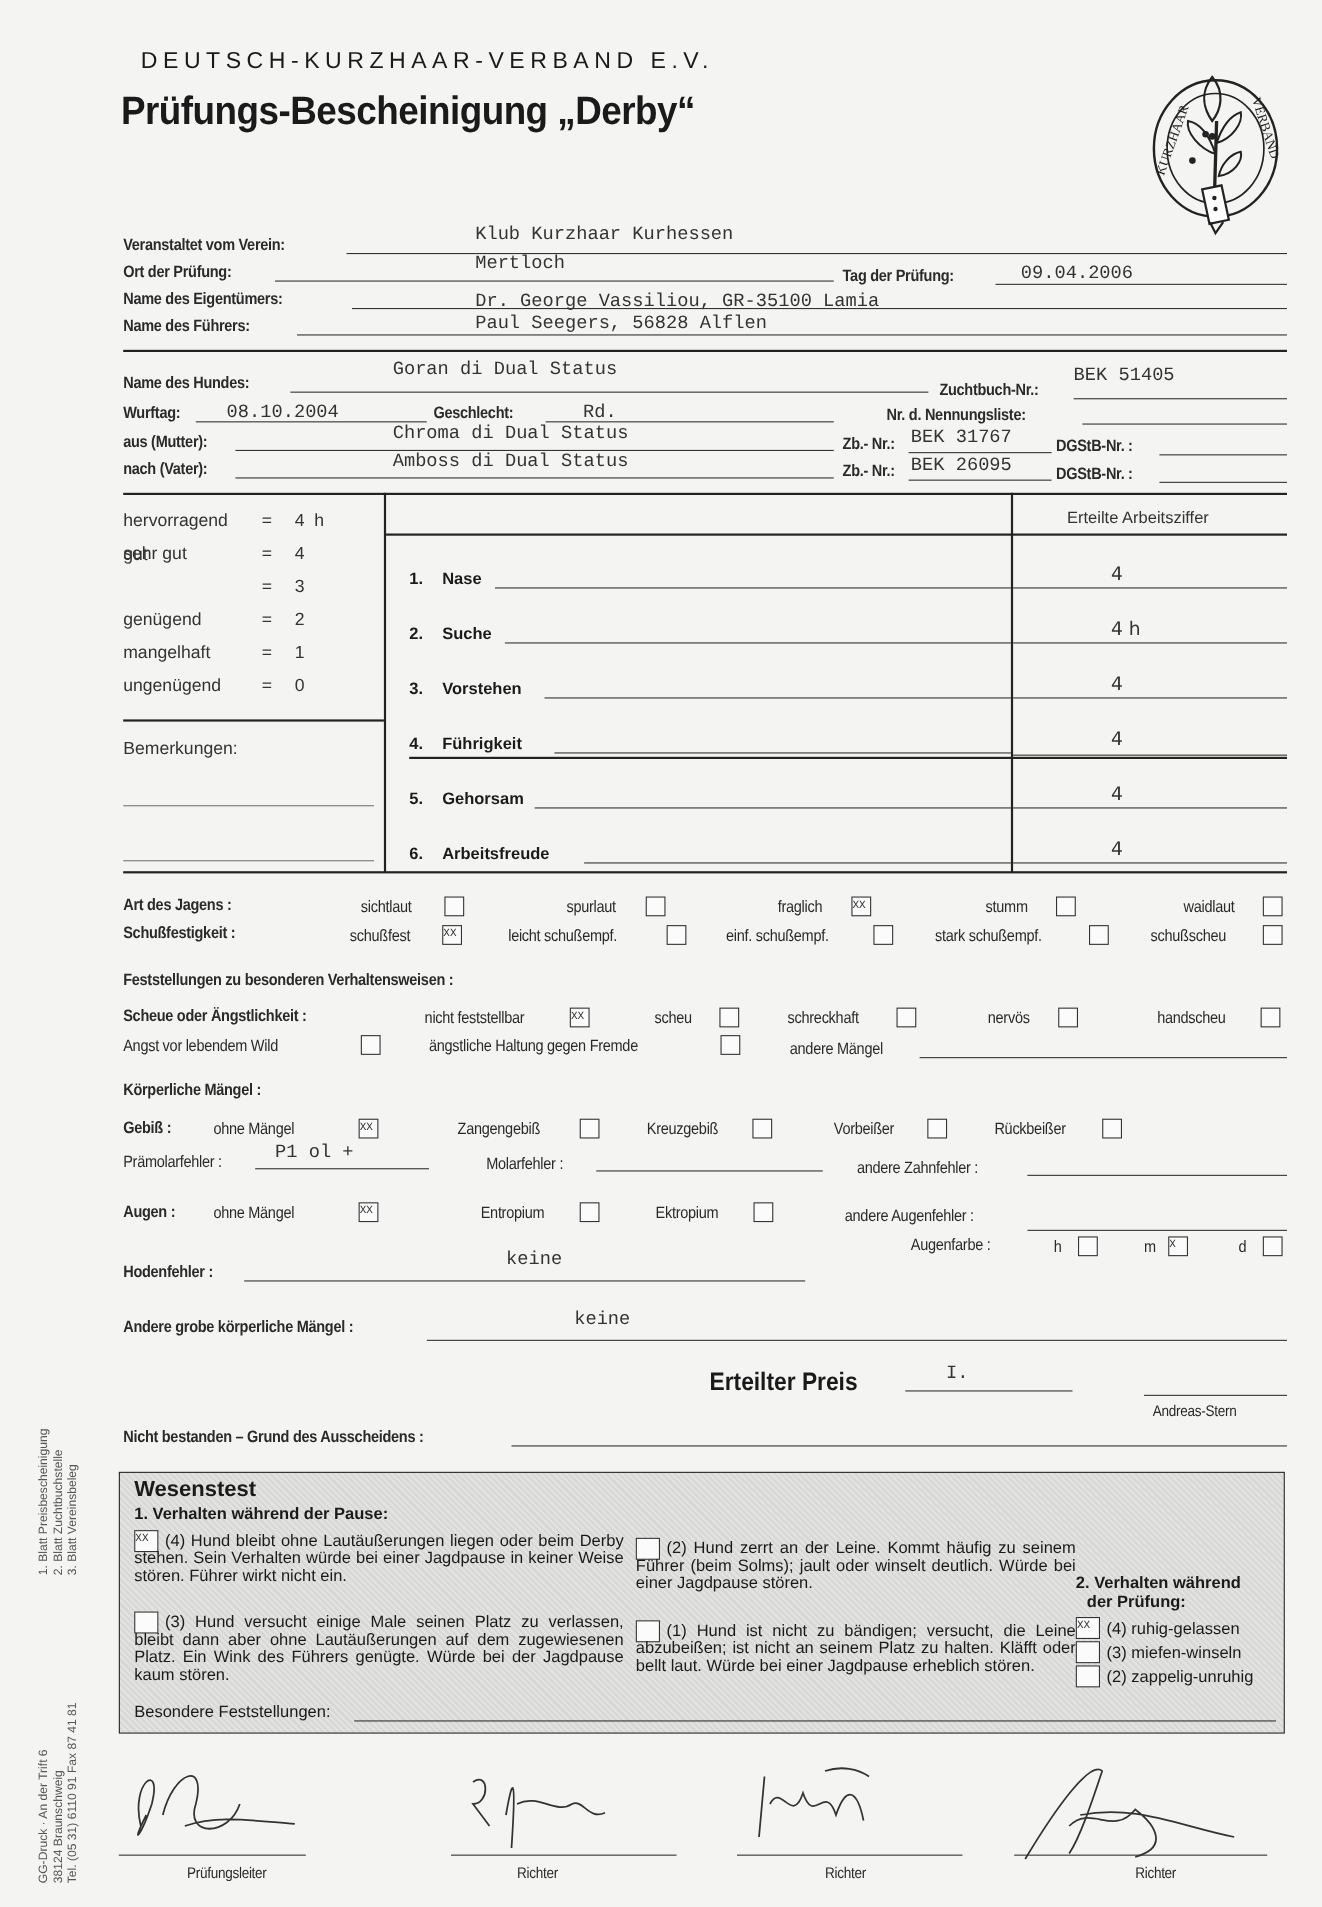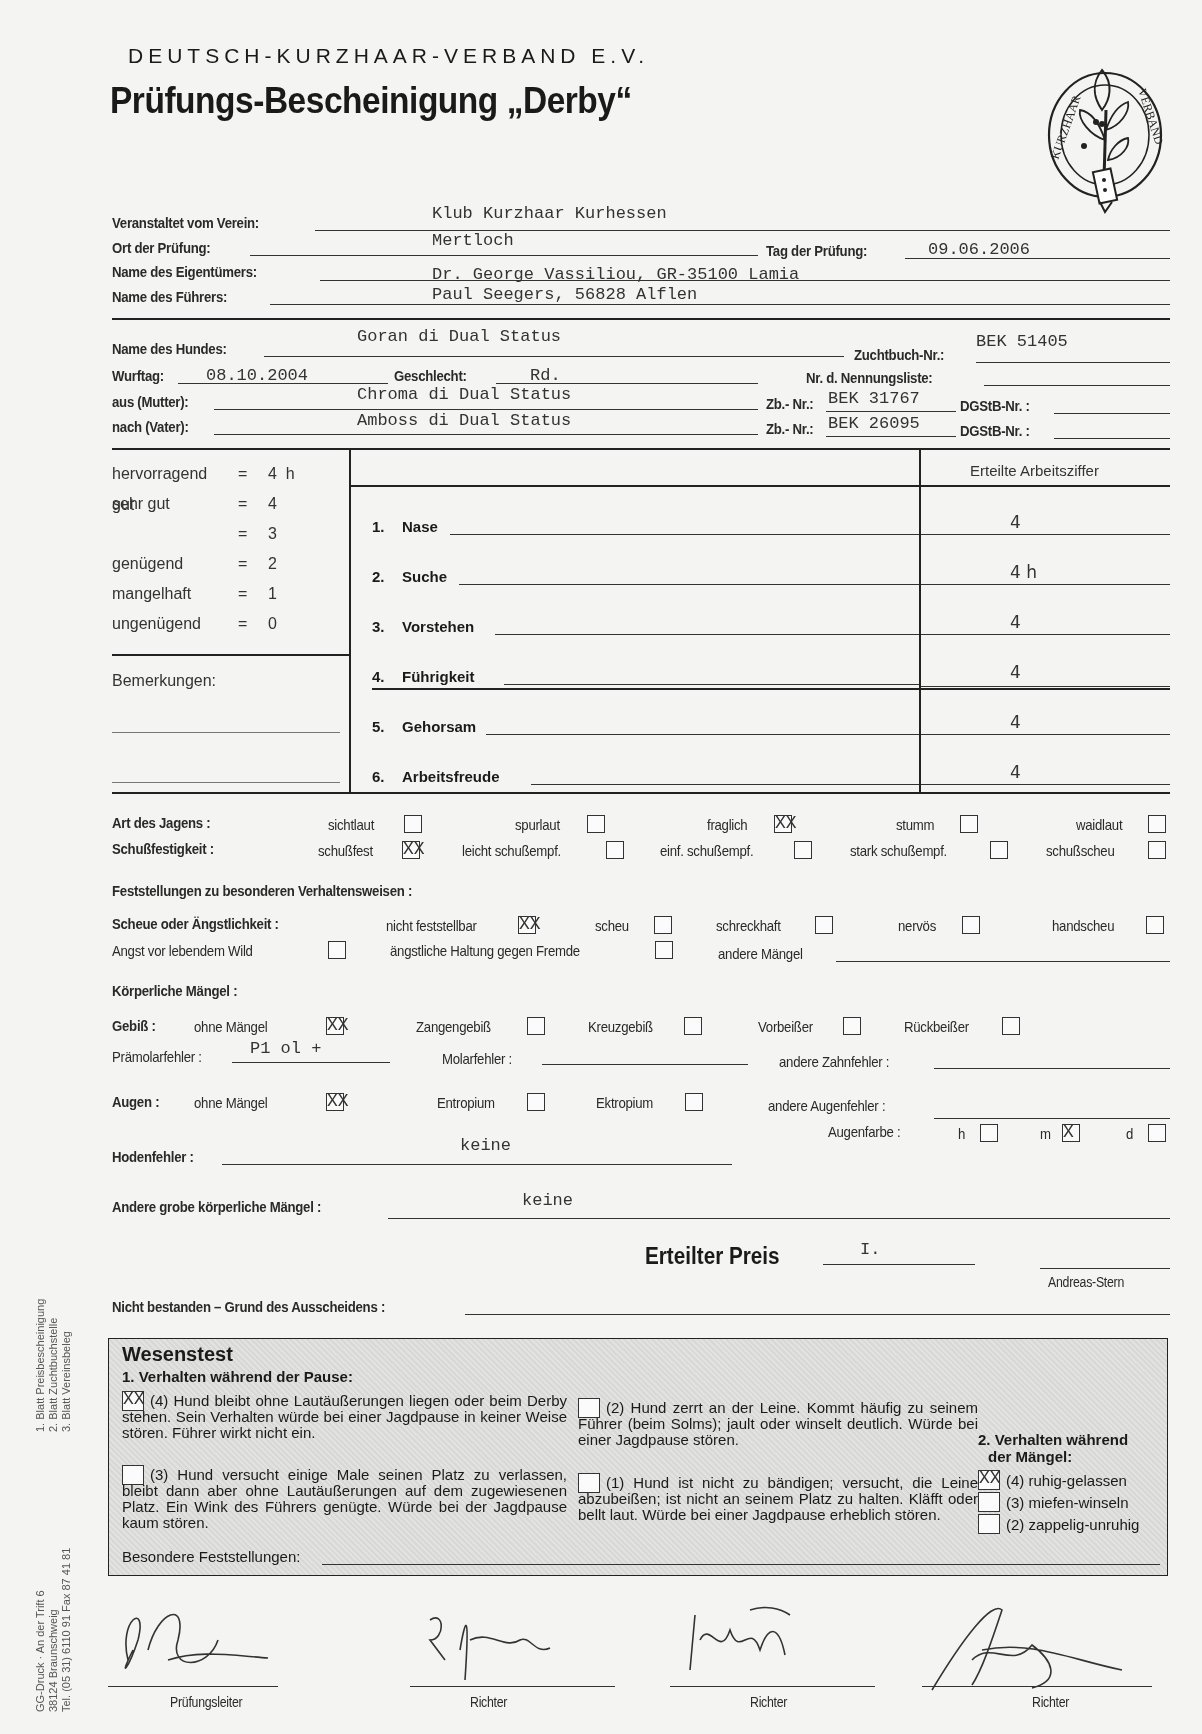--- a/index.html
+++ b/index.html
@@ -4,21 +4,21 @@
 <style>
   html, body { margin:0; padding:0; }
   body { width:1202px; height:1734px; background:#f4f4f2; position:relative; overflow:hidden;
          font-family:"Liberation Sans", sans-serif; color:#1a1a1a; }
   .abs { position:absolute; }
   .mono { font-family:"Liberation Mono", monospace; color:#333; font-size:17px; white-space:nowrap; }
   .lbl-c { font-family:"Liberation Sans", sans-serif; font-size:15px; white-space:nowrap; color:#2a2a2a; letter-spacing:-0.3px; transform:scaleX(0.88); transform-origin:left center; }
   .b { font-weight:bold; }
   .line { position:absolute; border-bottom:1px solid #333; height:0; }
   .thick { position:absolute; background:#222; }
-  .cb { position:absolute; width:18px; height:18px; border:1.3px solid #333; background:#fbfbfb; box-sizing:border-box; font-family:"Liberation Mono", monospace; font-size:18px; line-height:15px; color:#333; text-align:left; white-space:nowrap; overflow:visible; }
+  .cb { position:absolute; width:18px; height:18px; border:1.3px solid #333; background:#fbfbfb; box-sizing:border-box; font-family:"Liberation Mono", monospace; font-size:10px; line-height:15px; color:#333; text-align:left; white-space:nowrap; overflow:visible; }
   .grade-lbl { font-size:16px; color:#333; }
   .head1 { font-size:21px; letter-spacing:5px; }
   .title { font-size:36px; font-weight:bold; letter-spacing:-0.5px; transform:scaleX(0.93); transform-origin:left; }
   .wesen { position:absolute; left:108px; top:1338px; width:1058px; height:236px; border:1.5px solid #222;
            background: repeating-linear-gradient(45deg,#e2e2e0 0 2px,#d8d8d6 2px 4px); }
   .wtext { position:absolute; font-size:15px; line-height:16px; color:#1a1a1a; text-align:justify; }
   .sideprint { position:absolute; font-size:11px; color:#555; transform:rotate(-90deg); transform-origin:left top; white-space:nowrap; line-height:13px; }
 </style>
 </head>
 <body>
@@ -49,21 +49,21 @@
 
 <div class="abs lbl-c b" style="left:112px;top:214px;">Veranstaltet vom Verein:</div>
 <div class="line" style="left:315px;top:230px;width:855px;"></div>
 <div class="abs mono" style="left:432px;top:204px;">Klub Kurzhaar Kurhessen</div>
 
 <div class="abs lbl-c b" style="left:112px;top:239px;">Ort der Prüfung:</div>
 <div class="line" style="left:250px;top:255px;width:508px;"></div>
 <div class="abs mono" style="left:432px;top:231px;">Mertloch</div>
 <div class="abs lbl-c b" style="left:766px;top:242px;">Tag der Prüfung:</div>
 <div class="line" style="left:905px;top:258px;width:265px;"></div>
-<div class="abs mono" style="left:928px;top:240px;">09.06.2006</div>
+<div class="abs mono" style="left:928px;top:240px;">09.04.2006</div>
 
 <div class="abs lbl-c b" style="left:112px;top:263px;">Name des Eigentümers:</div>
 <div class="line" style="left:320px;top:280px;width:850px;"></div>
 <div class="abs mono" style="left:432px;top:265px;">Dr. George Vassiliou, GR-35100 Lamia</div>
 
 <div class="abs lbl-c b" style="left:112px;top:288px;">Name des Führers:</div>
 <div class="line" style="left:270px;top:304px;width:900px;"></div>
 <div class="abs mono" style="left:432px;top:285px;">Paul Seegers, 56828 Alflen</div>
 
 <div class="thick" style="left:112px;top:318px;width:1058px;height:2px;"></div>
@@ -168,21 +168,21 @@
 <div class="abs lbl-c" style="left:1048px;top:1274px;font-size:14px;">Andreas-Stern</div>
 
 <div class="abs lbl-c b" style="left:112px;top:1298px;">Nicht bestanden – Grund des Ausscheidens :</div>
 <div class="line" style="left:465px;top:1314px;width:705px;"></div>
 
 <div class="wesen"></div>
 <div class="abs b" style="left:122px;top:1343px;font-size:20px;">Wesenstest</div>
 <div class="abs b" style="left:122px;top:1368px;font-size:15px;">1. Verhalten während der Pause:</div>
 <div id="pause-opts"></div>
 <div class="abs b" style="left:978px;top:1431px;font-size:15px;">2. Verhalten während</div>
-<div class="abs b" style="left:988px;top:1448px;font-size:15px;">der Mängel:</div>
+<div class="abs b" style="left:988px;top:1448px;font-size:15px;">der Prüfung:</div>
 <div id="test-opts"></div>
 <div class="abs" style="left:122px;top:1548px;font-size:15px;">Besondere Feststellungen:</div>
 <div class="line" style="left:322px;top:1564px;width:838px;"></div>
 
 <div id="sigs"></div>
 
 <div class="sideprint" style="left:34px;top:1432px;">
   <div>1. Blatt  Preisbescheinigung</div>
   <div>2. Blatt  Zuchtbuchstelle</div>
   <div>3. Blatt  Vereinsbeleg</div>

